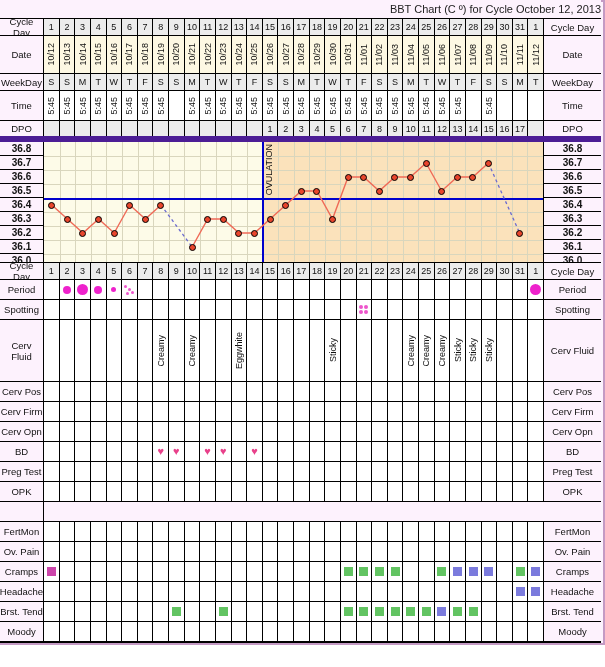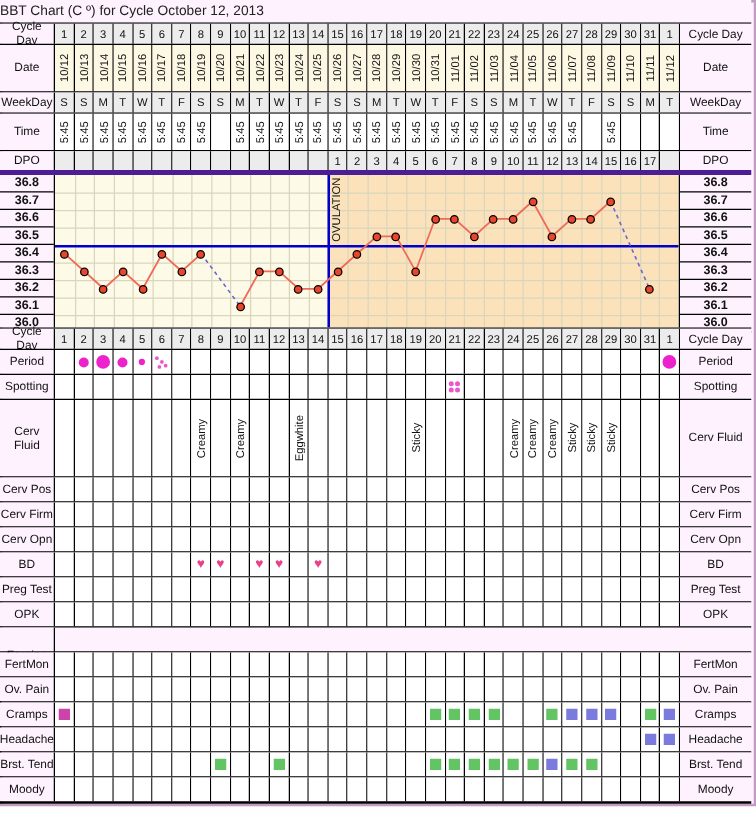--- a/index.html
+++ b/index.html
@@ -17,21 +17,21 @@
   .frame {
     position: absolute; left: 0; top: 0;
     width: 605px; height: 645px;
     border: 2px solid #c49ac4;
     background: #fdf2fd;
   }
   .title-bar {
     position: absolute; left: 0; top: 0;
     width: 601px; height: 18px;
     line-height: 18px;
-    text-align: left;
+    text-align: right;
     font-size: 11px;
     color: #222;
     background: #fdf2fd;
   }
   
   
   .row {
     position: absolute;
     left: 0;
     width: 601px;
@@ -92,21 +92,21 @@
   }
   .weekrow .cell { background: #ececec; }
   .timerow .cell { background: #fff; }
   .dporow .cell { background: #ececec; }
 
   
   .plot {
     position: absolute;
     left: 0;
     width: 601px;
-    border-top: 4px solid #4c1d95;
+    border-top: 6px solid #4c1d95;
     display: flex;
   }
   .tlbl {
     width: 44px; flex: 0 0 44px;
     background: #fdf2fd;
     border-right: 1px solid #000;
     position: relative;
   }
   .trlbl {
     width: 58px; flex: 0 0 58px;

